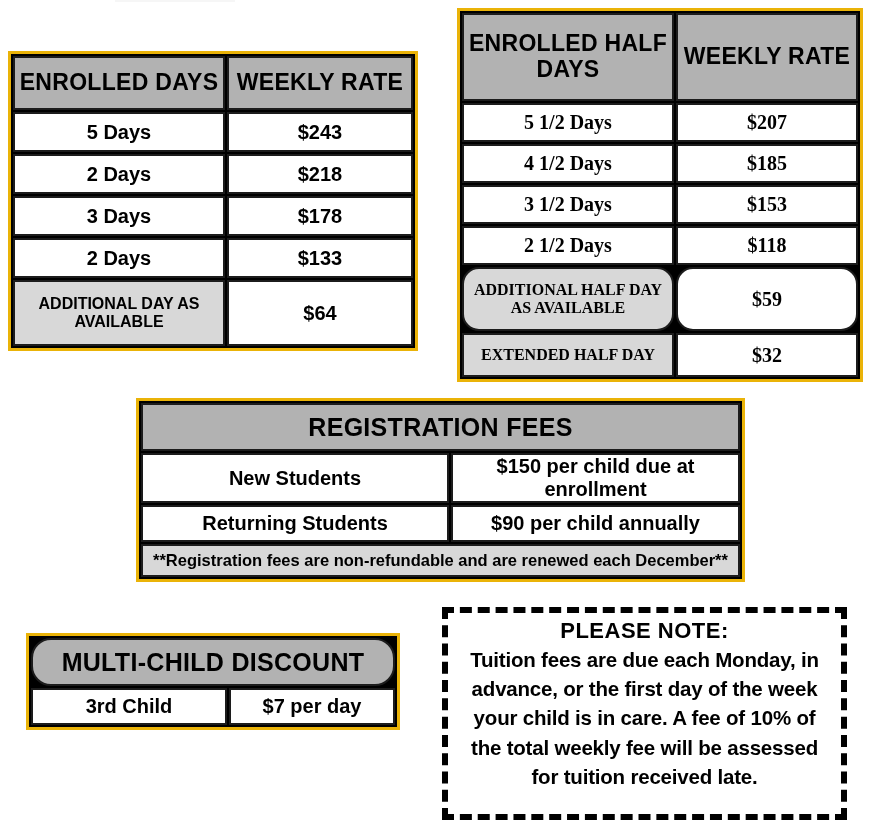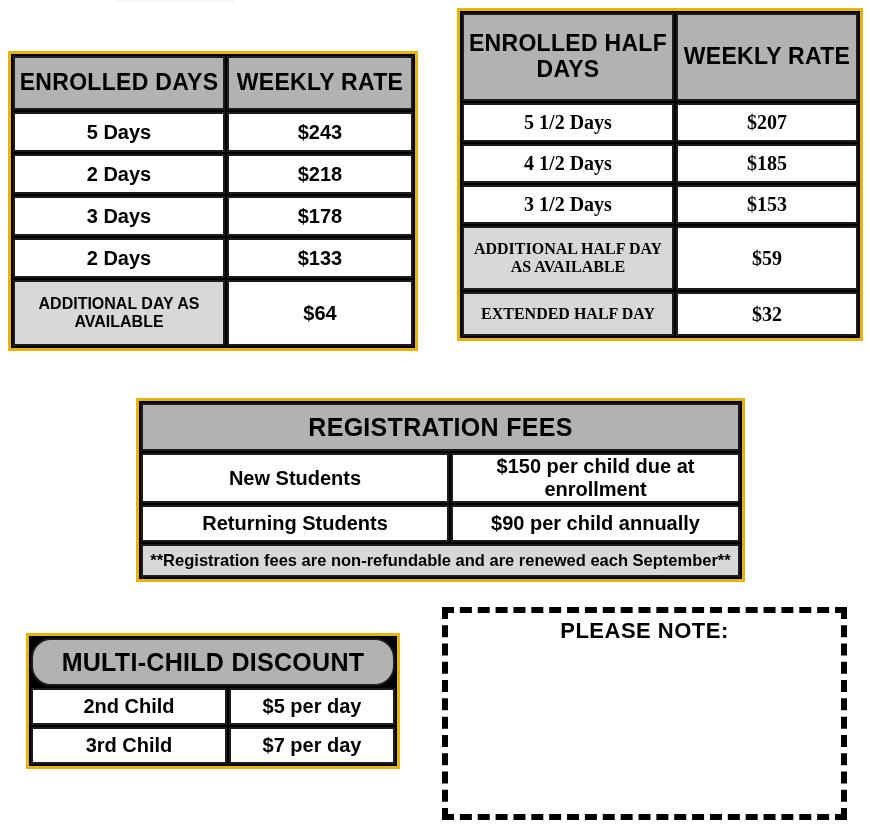--- a/index.html
+++ b/index.html
@@ -47,21 +47,21 @@
   
   #t1{left:8px;top:51px;width:410px;}
   #t1 th{height:50px;}
   #t1 td{height:36px;}
   #t1 tr.special td{height:62px;}
 
   
   #t2{left:457px;top:8px;width:406px;}
   #t2 th{height:84px;}
   #t2 td{height:35px;font-family:Liberation Serif, serif;}
-  #t2 tr.special td{height:60px;}
+  #t2 tr.special td{height:60px;border-radius:17px;}
   #t2 tr.special2 td{height:40px;}
 
   
   #t3{left:136px;top:398px;width:609px;}
   #t3 th{height:44px;font-size:25px;margin-top:12px;}
   #t3 td{height:33px;}
   #t3 td.footnote{height:29px;}
 
   
   #t4{left:26px;top:633px;width:374px;}
@@ -144,20 +144,24 @@
       <td class="cell">$207</td>
     </tr>
     <tr>
       <td class="cell">4 1/2 Days</td>
       <td class="cell">$185</td>
     </tr>
     <tr>
       <td class="cell">3 1/2 Days</td>
       <td class="cell">$153</td>
     </tr>
+    <tr>
+      <td class="cell">2 1/2 Days</td>
+      <td class="cell">$118</td>
+    </tr>
     <tr class="special">
       <td class="speclabel">ADDITIONAL HALF DAY AS AVAILABLE</td>
       <td class="cell">$59</td>
     </tr>
     <tr class="special2">
       <td class="speclabel">EXTENDED HALF DAY</td>
       <td class="cell">$32</td>
     </tr>
   </tbody>
     </table>
@@ -173,41 +177,38 @@
     </tr>
     <tr>
       <td class="cell">New Students</td>
       <td class="cell">$150 per child due at enrollment</td>
     </tr>
     <tr>
       <td class="cell">Returning Students</td>
       <td class="cell">$90 per child annually</td>
     </tr>
     <tr>
-      <td class="footnote" colspan="2">**Registration fees are non-refundable and are renewed each September**</td>
+      <td class="footnote" colspan="2">**Registration fees are non-refundable and are renewed each December**</td>
     </tr>
   </tbody>
     </table>
 
   <table class="rate" id="t4">
     <colgroup>
         <col style="width:196px">
         <col>
       </colgroup>
     <tbody>
         <tr>
       <th class="hdr" colspan="2">MULTI-CHILD DISCOUNT</th>
-    </tr>
-    <tr>
-      <td class="cell">2nd Child</td>
-      <td class="cell">$5 per day</td>
     </tr>
     <tr>
       <td class="cell">3rd Child</td>
       <td class="cell">$7 per day</td>
     </tr>
   </tbody>
     </table>
 
   <div class="notebox">
     <div class="title">PLEASE NOTE:</div>
+    <div class="body">Tuition fees are due each Monday, in advance, or the first day of the week your child is in care.  A fee of 10% of the total weekly fee will be assessed for tuition received late.</div>
   </div>
 </div>
 
 </body></html>

